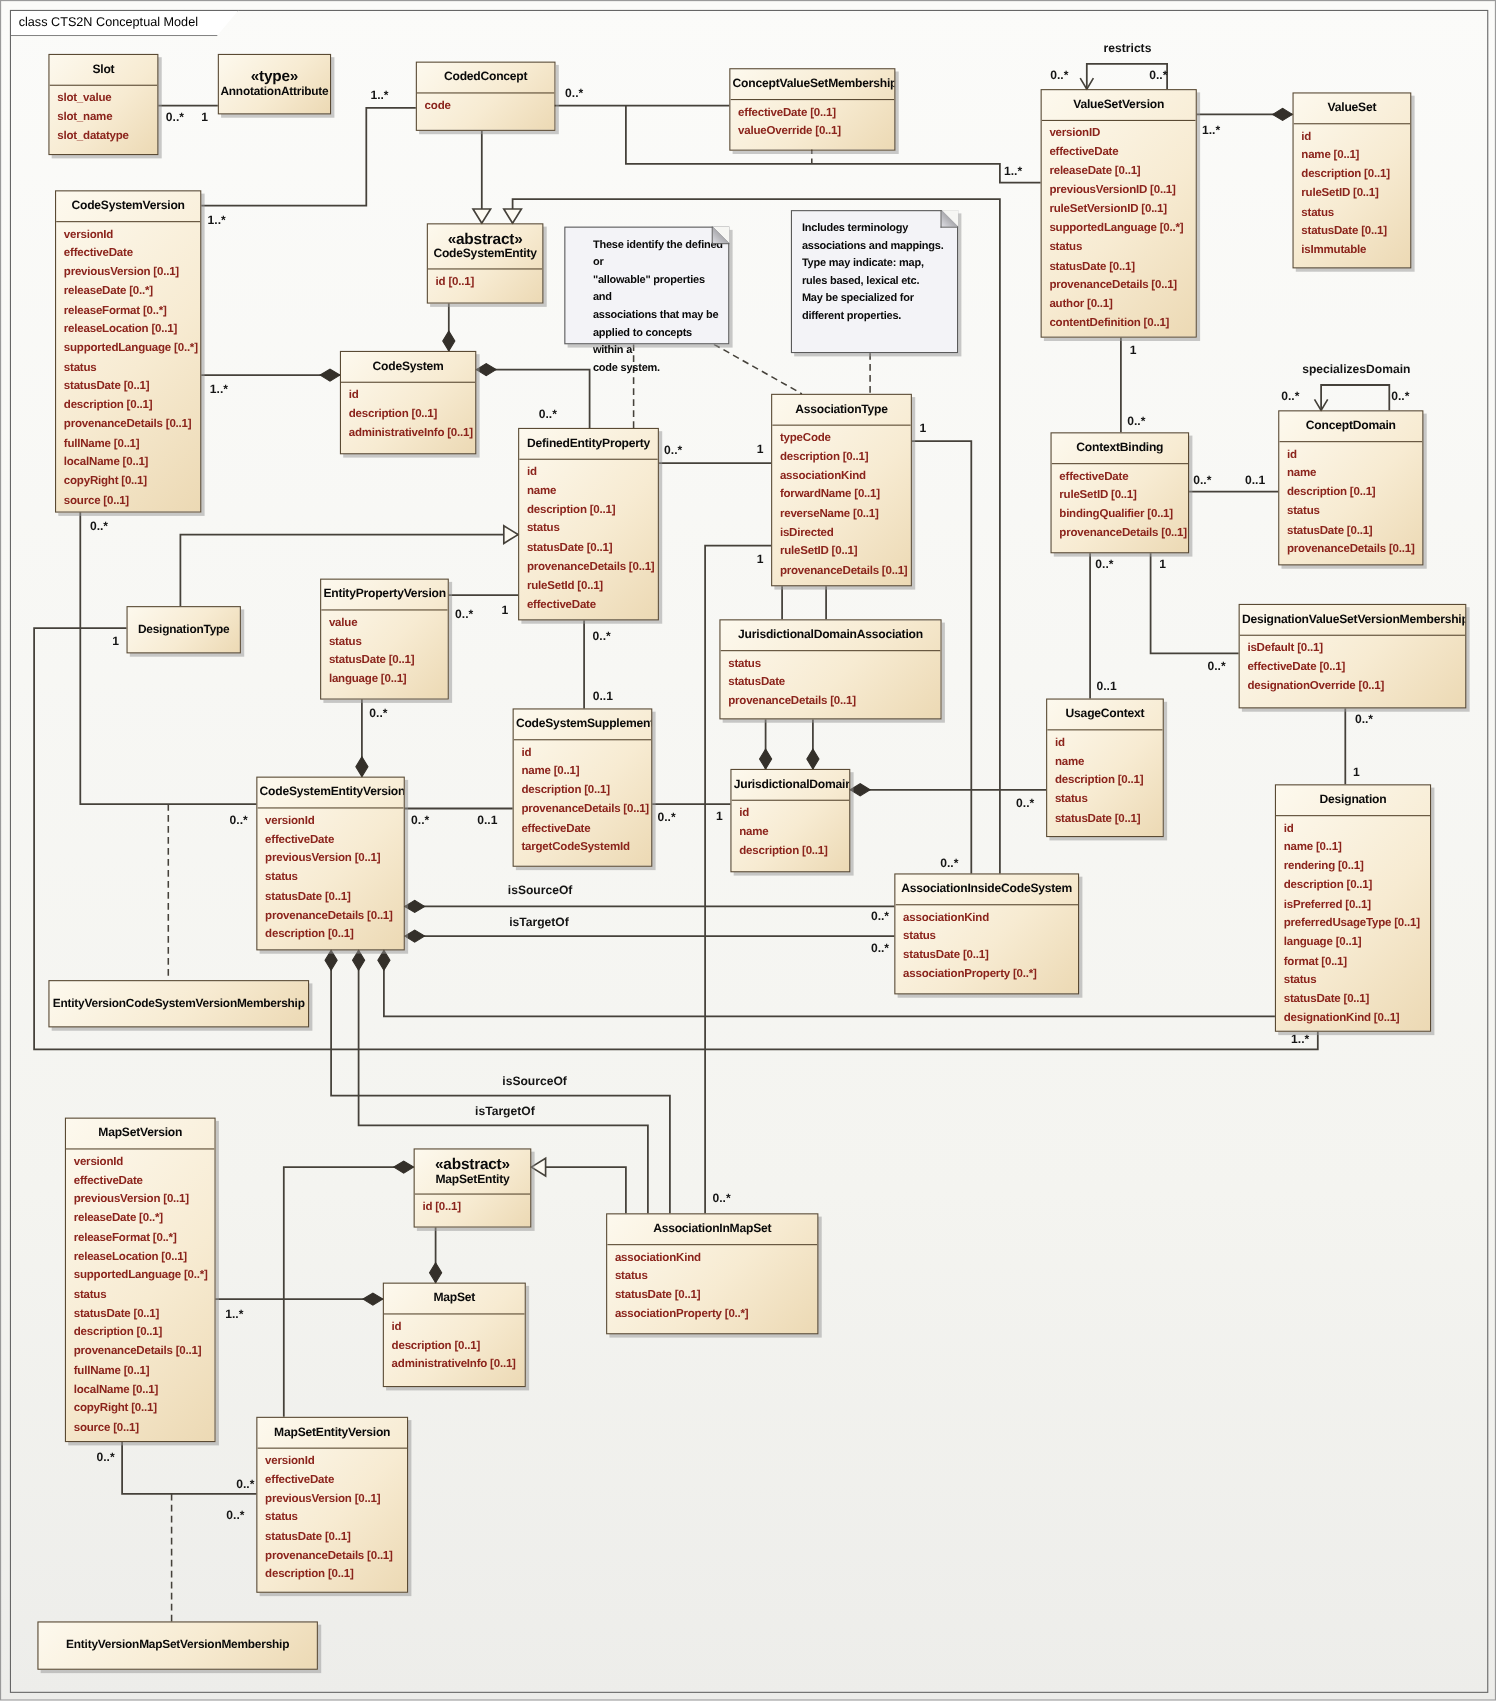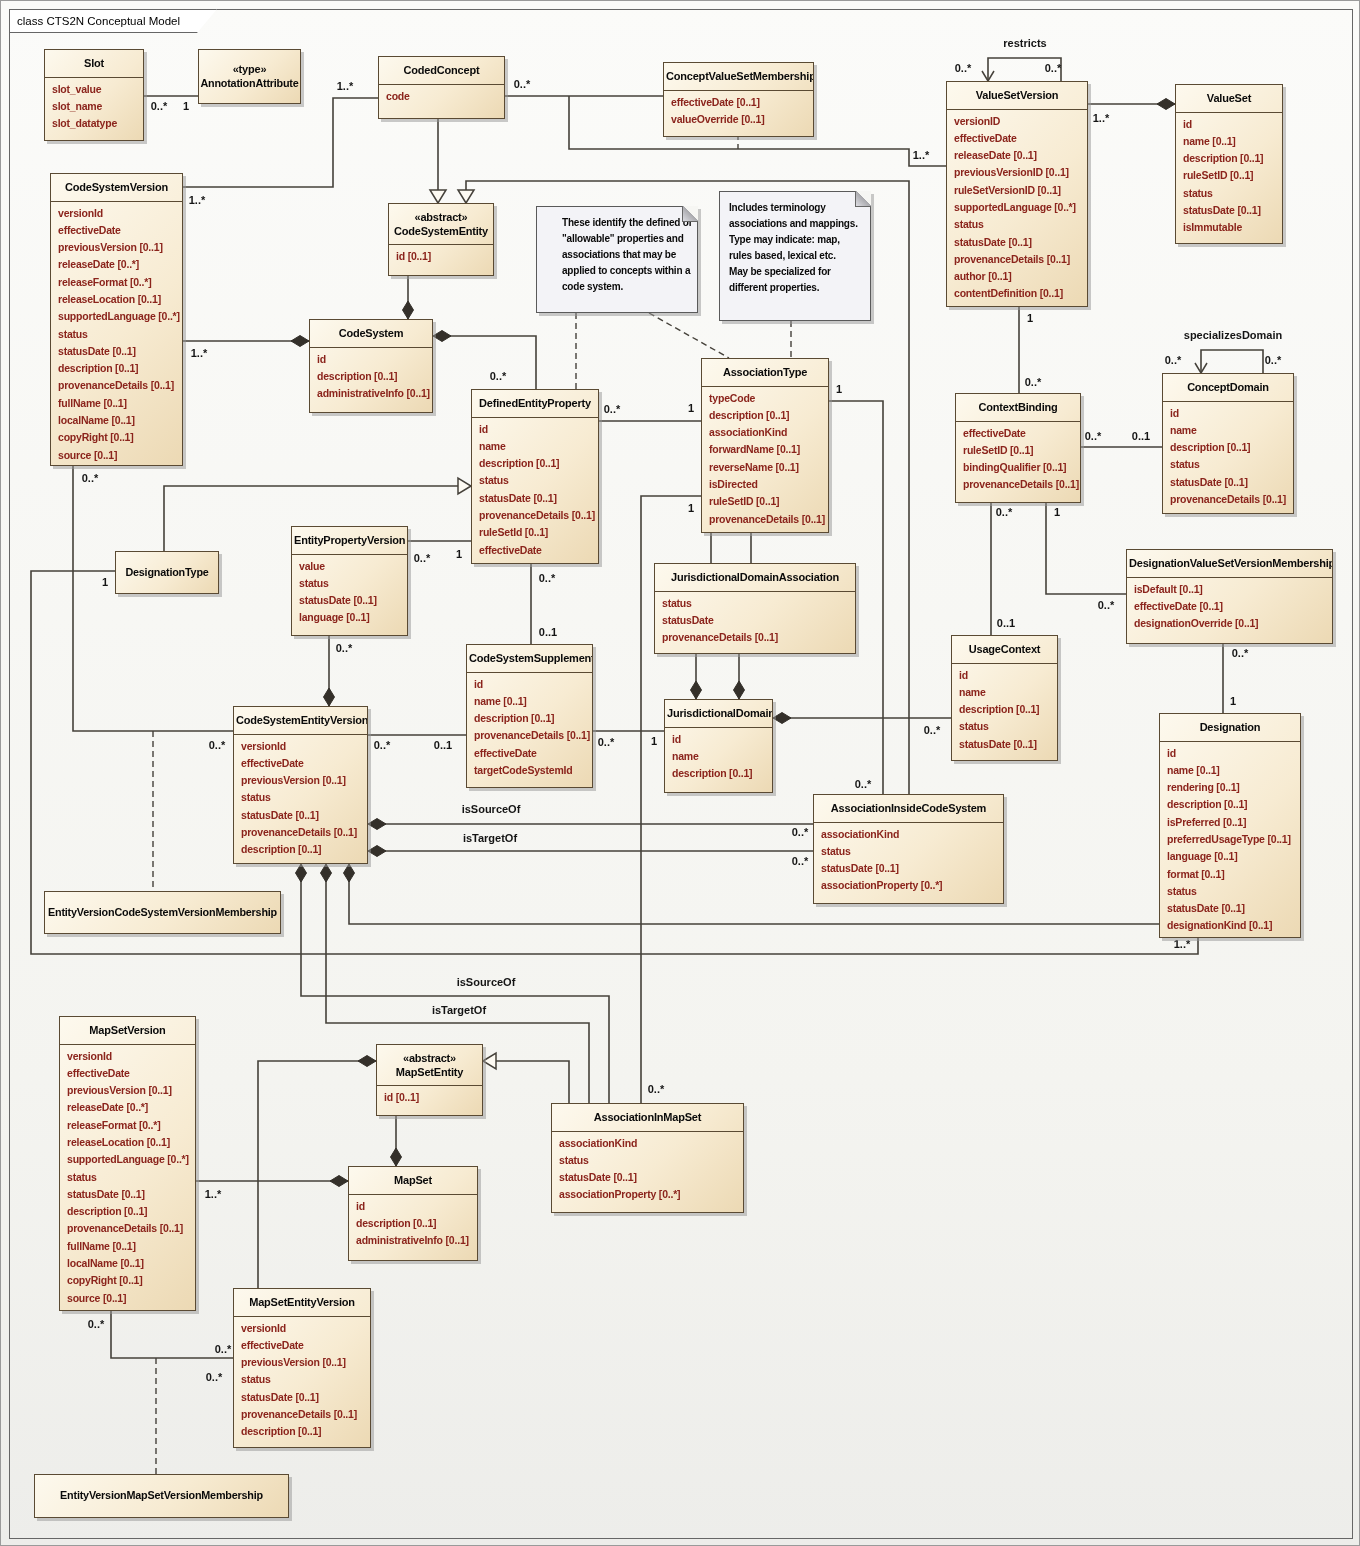--- a/index.html
+++ b/index.html
@@ -13,21 +13,21 @@
   #edges{position:absolute;left:0;top:0;z-index:1;}
   .edge{fill:none;stroke:#45413a;stroke-width:1.6px;}
   .edge.dash{stroke-dasharray:6 4;stroke-width:1.4px;}
   .mk-diamond{fill:#34302a;stroke:#34302a;}
   .mk-tri{fill:#fdfaf2;stroke:#45413a;stroke-width:1.5px;}
   .mk-arrow{fill:none;stroke:#45413a;stroke-width:1.5px;}
   .elbl{font-family:"Liberation Sans",sans-serif;font-size:11px;font-weight:600;fill:#141414;text-anchor:middle;}
   .cls{position:absolute;background:linear-gradient(135deg,#fdf9ee 0%,#f7ebd2 55%,#ecd9b4 100%);
        border:1.3px solid #5a4a33;box-shadow:3px 3px 0 rgba(150,150,150,.5);box-sizing:border-box;z-index:2;overflow:hidden;}
   .cls .hd{font-weight:bold;font-size:11px;letter-spacing:-.2px;text-align:center;color:#0a0a0a;line-height:13.5px;padding:7px 2px 6px;}
-  .cls .st{display:block;font-size:11px;}
+  .cls .st{display:block;font-size:14px;}
   .cls .attrs{border-top:1.3px solid #5a4a33;padding:3px 0 0 7px;}
   .cls .attr{font-size:10.5px;font-weight:bold;color:#8b241c;line-height:17.3px;white-space:nowrap;letter-spacing:-.2px;}
   .cls.empty{display:flex;align-items:center;justify-content:center;}
   .cls.empty .hd{padding:0 2px;font-size:10.8px;}
   .note{position:absolute;background:#f3f3f7;border:1.3px solid #5a5a5a;box-shadow:3px 3px 0 rgba(150,150,150,.5);
         box-sizing:border-box;padding:8px 4px 4px 9px;font-size:10px;font-weight:bold;line-height:16px;color:#0a0a0a;
         white-space:pre-line;z-index:2;letter-spacing:-.2px;}
   .note .fold{position:absolute;top:-1px;right:-1px;width:15px;height:15px;
         background:linear-gradient(to bottom left,#f6f6f3 0%,#f6f6f3 48%,#a9a9ad 50%,#dedee4 100%);
         border-left:1px solid #666;border-bottom:1px solid #666;}
@@ -379,21 +379,21 @@
         <div class="attrs">
           <div class="attr">versionId</div>
           <div class="attr">effectiveDate</div>
           <div class="attr">previousVersion [0..1]</div>
           <div class="attr">status</div>
           <div class="attr">statusDate [0..1]</div>
           <div class="attr">provenanceDetails [0..1]</div>
           <div class="attr">description [0..1]</div>
         </div>
       </div>
-      <div class="cls" style="left: 812px; top: 793px; width: 191px; height: 110px;">
+      <div class="cls" style="left: 812px; top: 793px; width: 168px; height: 110px;">
         <div class="hd"><span>AssociationInsideCodeSystem</span></div>
         <div class="attrs">
           <div class="attr">associationKind</div>
           <div class="attr">status</div>
           <div class="attr">statusDate [0..1]</div>
           <div class="attr">associationProperty [0..*]</div>
         </div>
       </div>
       <div class="cls empty" style="left: 43px; top: 890px; width: 237px; height: 43px;">
         <div class="hd"><span>EntityVersionCodeSystemVersionMembership</span></div>
@@ -449,21 +449,21 @@
           <div class="attr">previousVersion [0..1]</div>
           <div class="attr">status</div>
           <div class="attr">statusDate [0..1]</div>
           <div class="attr">provenanceDetails [0..1]</div>
           <div class="attr">description [0..1]</div>
         </div>
       </div>
       <div class="cls empty" style="left: 33px; top: 1473px; width: 255px; height: 44px;">
         <div class="hd"><span>EntityVersionMapSetVersionMembership</span></div>
       </div>
-      <div class="note" style="left: 535px; top: 205px; width: 162px; height: 107px; padding-left: 25px;"><div class="fold"></div><div>These identify the defined or
+      <div class="note" style="left: 512px; top: 205px; width: 150px; height: 107px; padding-left: 25px;"><div class="fold"></div><div>These identify the defined or
 "allowable" properties and
 associations that may be
 applied to concepts within a
 code system.</div></div>
       <div class="note" style="left: 718px; top: 190px; width: 152px; height: 130px;"><div class="fold"></div><div>Includes terminology
 associations and mappings.
 Type may indicate:  map,
 rules based, lexical etc.
 May be specialized for
 different properties.</div></div>

